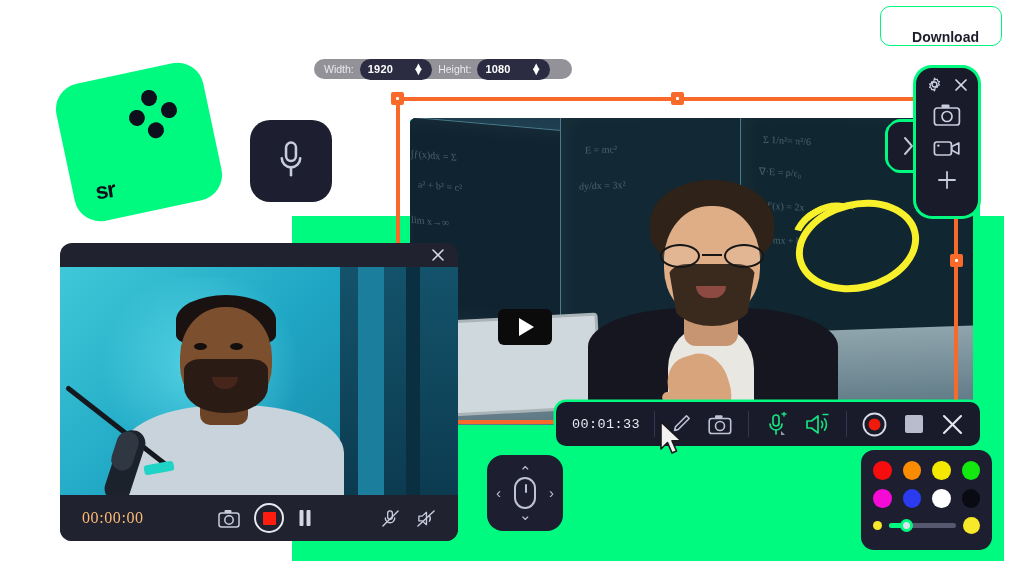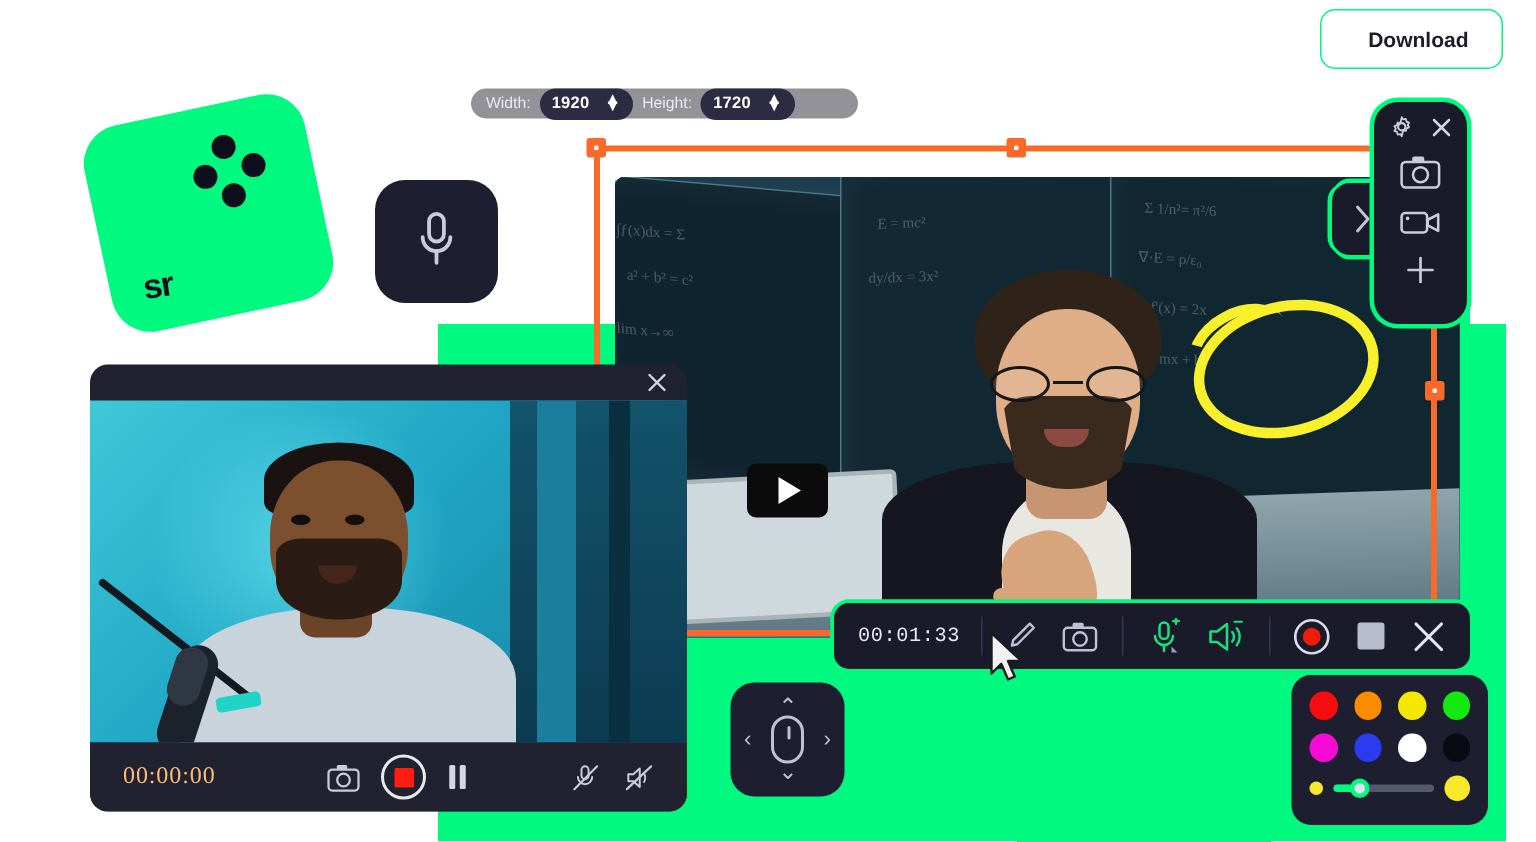--- a/index.html
+++ b/index.html
@@ -36,21 +36,21 @@
   .brand-title { font-size: 14.5px; font-weight: 700; color: #1c1d29; letter-spacing: -0.1px; white-space: nowrap; }
 
   .nav { position: absolute; left: 396px; top: 14px; display: flex; gap: 34px; }
   .nav a {
     font-size: 15px; color: #3b3d4c; text-decoration: none; padding-bottom: 3px;
     border-bottom: 1.5px dashed #9a9cab; letter-spacing: -0.1px;
   }
 
   .hdr-btns { position: absolute; right: 22px; top: 6px; display: flex; gap: 18px; align-items: center; }
   .btn {
-    height: 40px; border-radius: 10px; display: flex; align-items: center; justify-content: center;
+    height: 40px; border-radius: 10px; display: flex; align-items: flex-end; justify-content: center;
     gap: 9px; font-size: 14px; font-weight: 600; cursor: pointer; padding: 0 22px; white-space: nowrap;
   }
   .btn-download { background: #fff; border: 1.6px solid #00f57f; color: #1c1d29; width: 122px; }
   .btn-buy { background: #00f57f; border: none; color: #101225; width: 122px; }
   .apple { width: 14px; height: 16px; display: block; }
 
   
   .green-bg {
     position: absolute; left: 292px; top: 216px; width: 712px; height: 345px;
     background: #00f97f; z-index: 1;
@@ -175,21 +175,21 @@
 
   
   .size-bar {
     position: absolute; left: 314px; top: 59px; width: 258px; height: 20px;
     background: rgba(125,125,132,.84); border-radius: 14px; z-index: 40;
     display: flex; align-items: center; gap: 6px; padding: 0 10px;
   }
   .size-label { font-size: 10.5px; color: #e9e9ef; }
   .size-input {
     background: #2b2b42; border-radius: 12px; height: 21px; display: flex; align-items: center;
-    gap: 10px; padding: 0 8px; cursor: pointer;
+    gap: 20px; padding: 0 8px; cursor: pointer;
   }
   .size-input span { font-size: 11px; font-weight: 700; color: #ffffff; letter-spacing: .2px; }
   .spin { display: flex; flex-direction: column; line-height: 5px; color: #c9c9d6; font-size: 8px; }
 
   
   .sel-frame { position: absolute; left: 396px; top: 97px; width: 562px; height: 327px; z-index: 45; pointer-events: none; }
   .sel-line { position: absolute; background: #f96a2a; }
   .sel-line.t { left: 0; top: 0; width: 100%; height: 4px; }
   .sel-line.b { left: 0; bottom: 0; width: 100%; height: 4px; }
   .sel-line.l { left: 0; top: 0; width: 4px; height: 100%; }
@@ -404,21 +404,21 @@
   </div>
 
   <div class="size-bar">
     <span class="size-label">Width:</span>
     <div class="size-input">
       <span>1920</span>
       <span class="spin">▲<br>▼</span>
     </div>
     <span class="size-label">Height:</span>
     <div class="size-input">
-      <span>1720</span>
+      <span>1080</span>
       <span class="spin">▲<br>▼</span>
     </div>
   </div>
 
   <div class="sel-frame">
     <div class="sel-line t"></div>
     <div class="sel-line b"></div>
     <div class="sel-line l"></div>
     <div class="sel-line r"></div>
     <div class="handle h-tl"></div>

